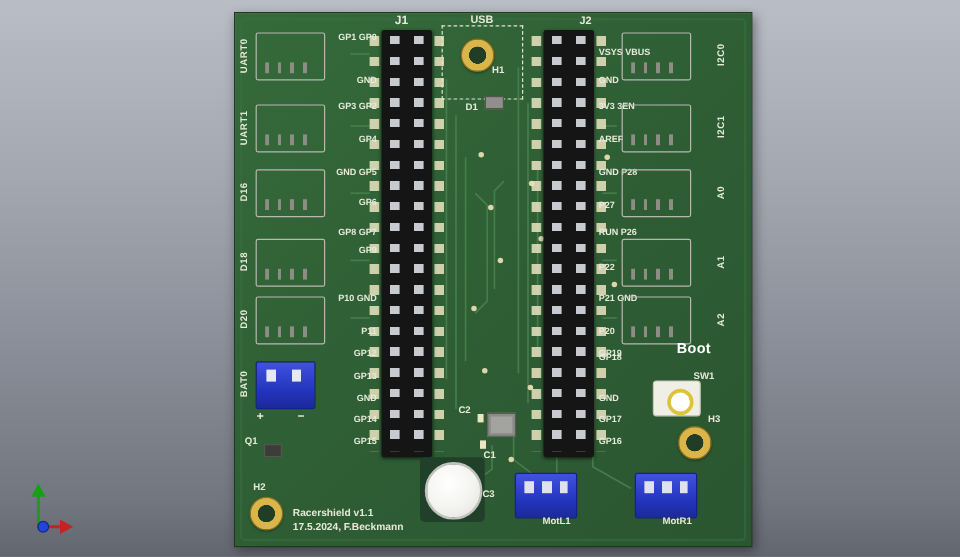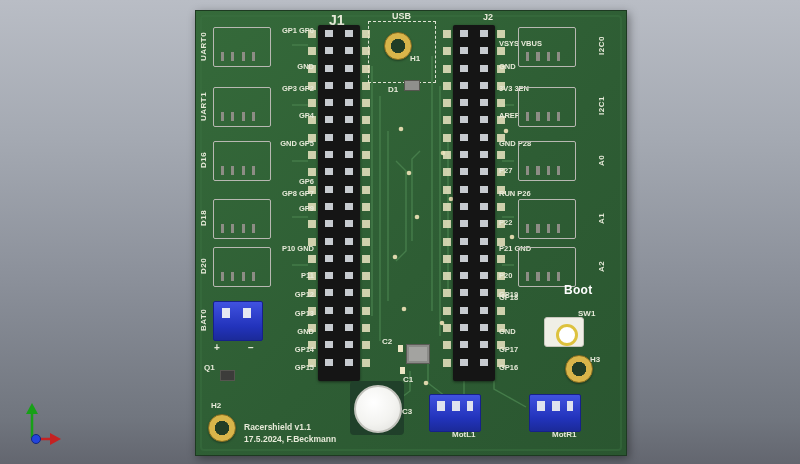--- a/index.html
+++ b/index.html
@@ -113,34 +113,34 @@
       </g>
     </svg>
 
     <div class="reflbl" style="left:196px;top:0px;font-size:9px">USB</div>
     <div class="dashedbox" style="left:172px;top:10px;width:66px;height:60px"></div>
     <div class="hole" style="left:188px;top:21px"></div>
     <div class="reflbl" style="left:214px;top:43px">H1</div>
     <div class="smd" style="left:208px;top:69px;width:14px;height:9px"></div>
     <div class="reflbl" style="left:192px;top:74px">D1</div>
 
-    <div class="reflbl" style="left:133px;top:1px;font-size:14px">J1</div>
+    <div class="reflbl" style="left:133px;top:1px;font-size:10px">J1</div>
     <div class="padcol" style="left:112px;top:19px"></div>
     <div class="padcol" style="left:166px;top:19px"></div>
     <div class="pinheader" style="left:122px;top:14px">
       <div class="pincol" style="left:7px"></div>
       <div class="pincol" style="right:7px"></div>
     </div>
 
     <div class="pinlbl r" style="top:15px">GP1 GP0</div>
     <div class="pinlbl r" style="top:51px">GND</div>
     <div class="pinlbl r" style="top:73px">GP3 GP2</div>
     <div class="pinlbl r" style="top:100px">GP4</div>
     <div class="pinlbl r" style="top:128px">GND GP5</div>
-    <div class="pinlbl r" style="top:166px">GP6</div>
+    <div class="pinlbl r" style="top:153px">GP6</div>
     <div class="pinlbl r" style="top:178px">GP8 GP7</div>
     <div class="pinlbl r" style="top:193px">GP9</div>
     <div class="pinlbl r" style="top:233px">P10 GND</div>
     <div class="pinlbl r" style="top:260px">P11</div>
     <div class="pinlbl r" style="top:279px">GP12</div>
     <div class="pinlbl r" style="top:298px">GP13</div>
     <div class="pinlbl r" style="top:316px">GND</div>
     <div class="pinlbl r" style="top:334px">GP14</div>
     <div class="pinlbl r" style="top:352px">GP15</div>
 
@@ -218,21 +218,21 @@
     <div class="connw" style="left:322px;top:236px">
         <div class="slots"></div>
       </div>
     <div class="vlabel" style="left:398px;top:236px;height:38px">A2</div>
 
     <div class="boot" style="left:368px;top:272px">Boot</div>
     <div class="reflbl" style="left:382px;top:298px">SW1</div>
     <div class="sw" style="left:348px;top:306px">
         <div class="btn"></div>
       </div>
-    <div class="reflbl" style="left:394px;top:344px">H3</div>
+    <div class="reflbl" style="left:394px;top:334px">H3</div>
     <div class="hole" style="left:369px;top:344px"></div>
 
     <div class="reflbl" style="left:186px;top:326px">C2</div>
     <div class="pad" style="left:202px;top:334px;width:5px;height:7px"></div>
     <div class="ic" style="left:210px;top:333px"></div>
     <div class="pad" style="left:204px;top:356px;width:5px;height:7px"></div>
     <div class="reflbl" style="left:207px;top:364px">C1</div>
 
     <div class="c3ring" style="left:154px;top:370px"></div>
     <div class="c3cap" style="left:158px;top:374px"></div>

